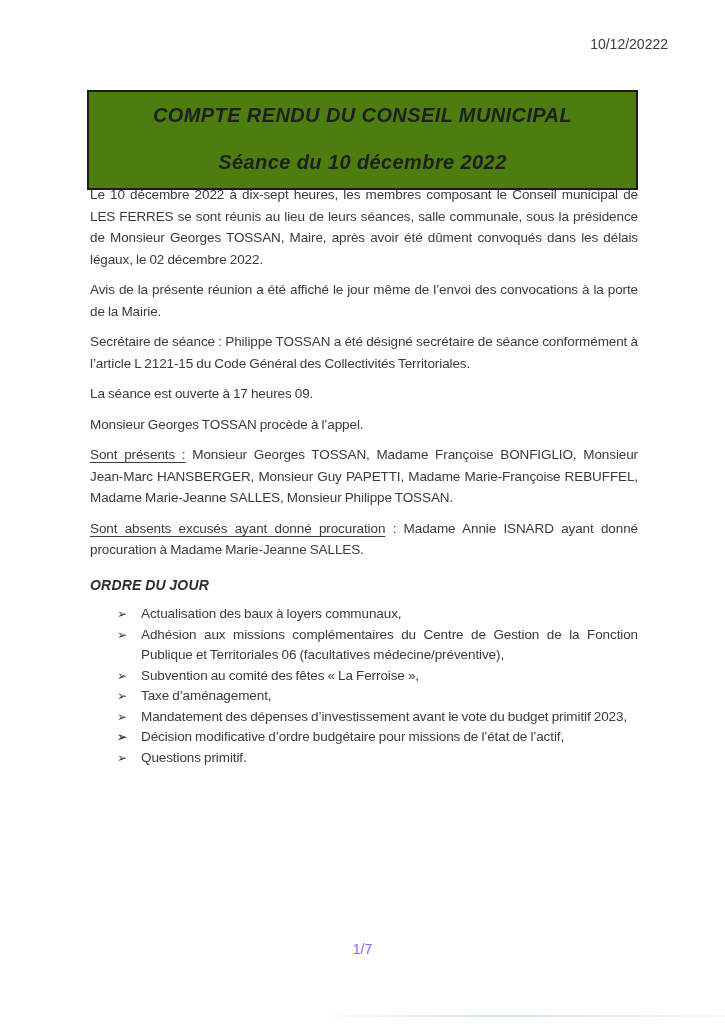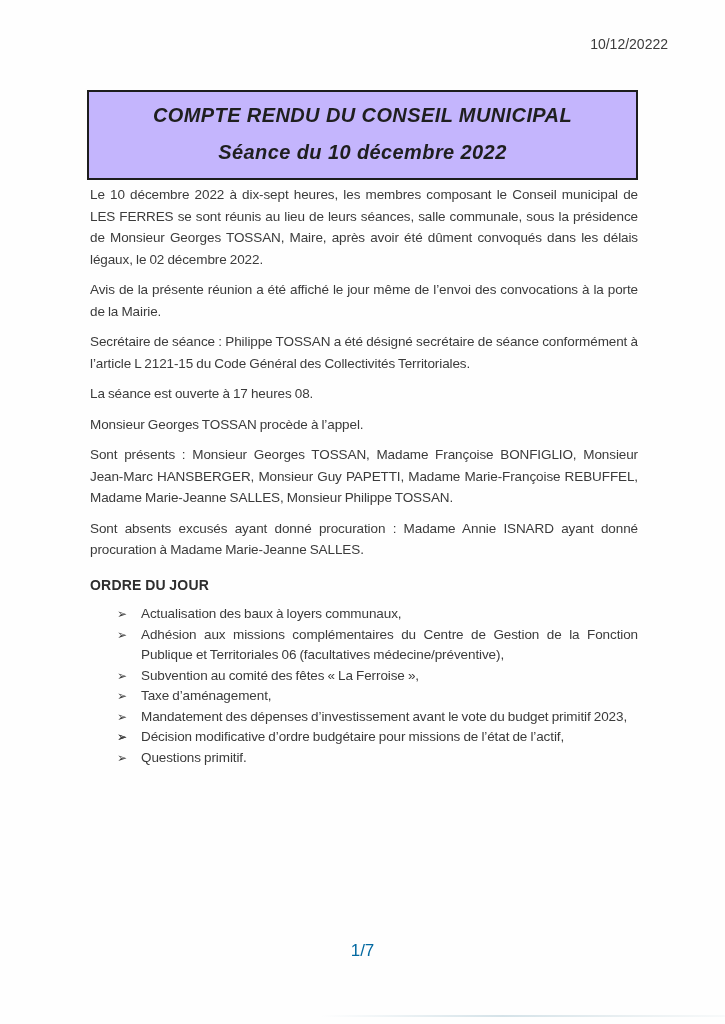--- a/index.html
+++ b/index.html
@@ -25,55 +25,56 @@
   }
   .title-box {
     position: absolute;
     top: 90px;
     left: 87px;
     width: 551px;
     box-sizing: border-box;
     border: 2px solid #1d1d1d;
     text-align: center;
     padding: 11px 8px 14px 8px;
-    background: #c4b5fd;
+    background: #4d7c0f;
   }
   .title-line {
     font-size: 20px;
     font-weight: bold;
     font-style: italic;
     color: #1f1f1f;
     letter-spacing: 0.4px;
     line-height: 24px;
   }
   .title-line + .title-line {
-    margin-top: 13px;
+    margin-top: 23px;
   }
   .content {
     position: absolute;
     top: 184px;
     left: 90px;
     width: 548px;
     font-size: 13.5px;
     line-height: 21.5px;
     word-spacing: -0.5px;
     letter-spacing: -0.1px;
   }
   .content p {
     margin: 0 0 9px 0;
     text-align: justify;
   }
   .content p.gap-lg { }
-  .u { text-underline-offset: 2.5px; }
+  .u { text-decoration: underline; text-underline-offset: 2.5px; }
   .agenda-heading {
     font-weight: bold;
     color: #2e2e2e;
     font-size: 14px;
     margin: 14px 0 8px 0;
     letter-spacing: 0.2px;
+    font-style: italic;
   }
   ul.agenda {
     list-style: none;
     margin: 0;
     padding: 0 0 0 27px;
   }
   ul.agenda li {
     position: relative;
     padding-left: 24px;
     text-align: justify;
@@ -87,22 +88,22 @@
     font-size: 12px;
     color: #3b3b3b;
     font-family: "DejaVu Sans", sans-serif;
   }
   .page-footer {
     position: absolute;
     top: 941px;
     left: 0;
     width: 100%;
     text-align: center;
-    font-size: 17px;
-    color: #0369a1;
+    font-size: 14px;
+    color: #8b5cf6;
   }
   .scan-edge-line {
     position: absolute;
     top: 1015px;
     left: 320px;
     right: 0;
     height: 2px;
     background: linear-gradient(to right,
       rgba(190,210,215,0) 0%,
       rgba(150,185,200,0.40) 45%,
@@ -124,21 +125,21 @@
   </div>
 
   <div class="content">
 
     <p><span>Le 10 décembre 2022 à dix-sept heures, les membres composant le Conseil municipal de LES FERRES se sont réunis au lieu de leurs séances, salle communale, sous la présidence de Monsieur Georges TOSSAN, Maire, après avoir été dûment convoqués dans les délais légaux, le 02 décembre 2022.</span></p>
 
     <p class="gap-lg"><span>Avis de la présente réunion a été affiché le jour même de l’envoi des convocations à la porte de la Mairie.</span></p>
 
     <p><span>Secrétaire de séance : Philippe TOSSAN a été désigné secrétaire de séance conformément à l’article L 2121-15 du Code Général des Collectivités Territoriales.</span></p>
 
-    <p><span>La séance est ouverte à 17 heures 08.</span></p>
+    <p><span>La séance est ouverte à 17 heures 09.</span></p>
 
     <p><span>Monsieur Georges TOSSAN procède à l’appel.</span></p>
 
     <p><span class="u">Sont présents :</span><span> Monsieur Georges TOSSAN, Madame Françoise BONFIGLIO, Monsieur Jean-Marc HANSBERGER, Monsieur Guy PAPETTI, Madame Marie-Françoise REBUFFEL, Madame Marie-Jeanne SALLES, Monsieur Philippe TOSSAN.</span></p>
 
 
     <p><span class="u">Sont absents excusés ayant donné procuration</span><span> : Madame Annie ISNARD ayant donné procuration à Madame Marie-Jeanne SALLES.</span></p>
 
     <div class="agenda-heading">ORDRE DU JOUR</div>
 

